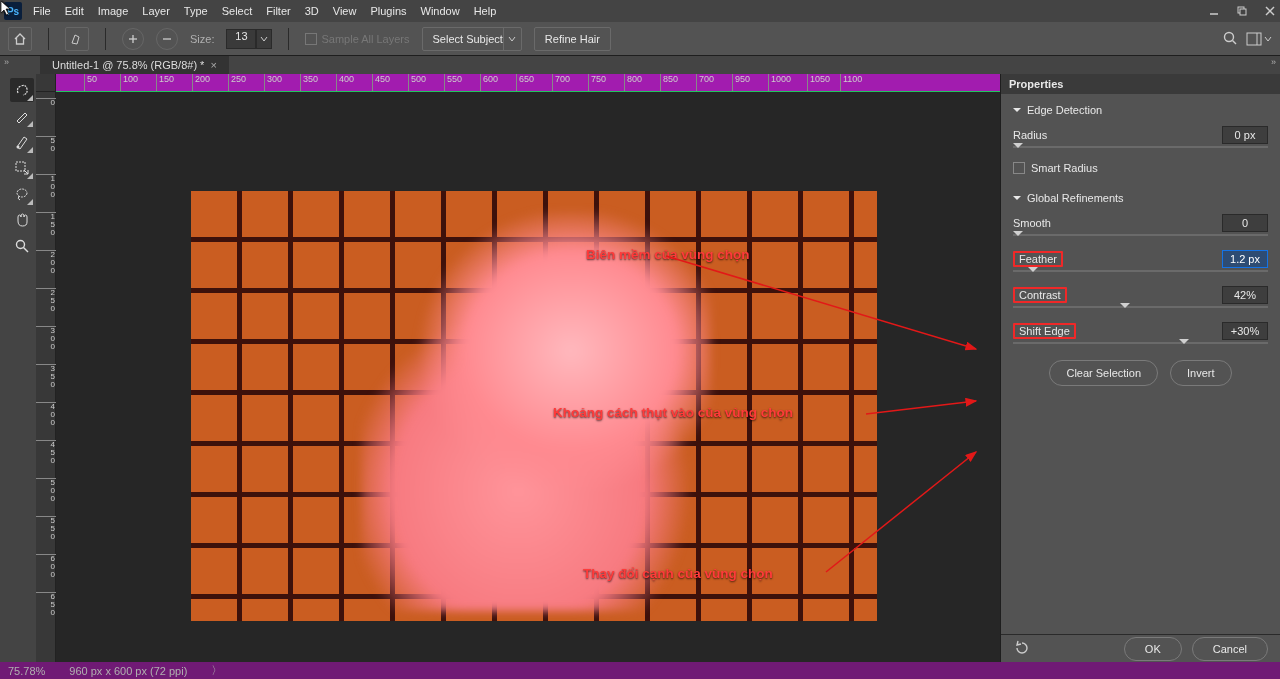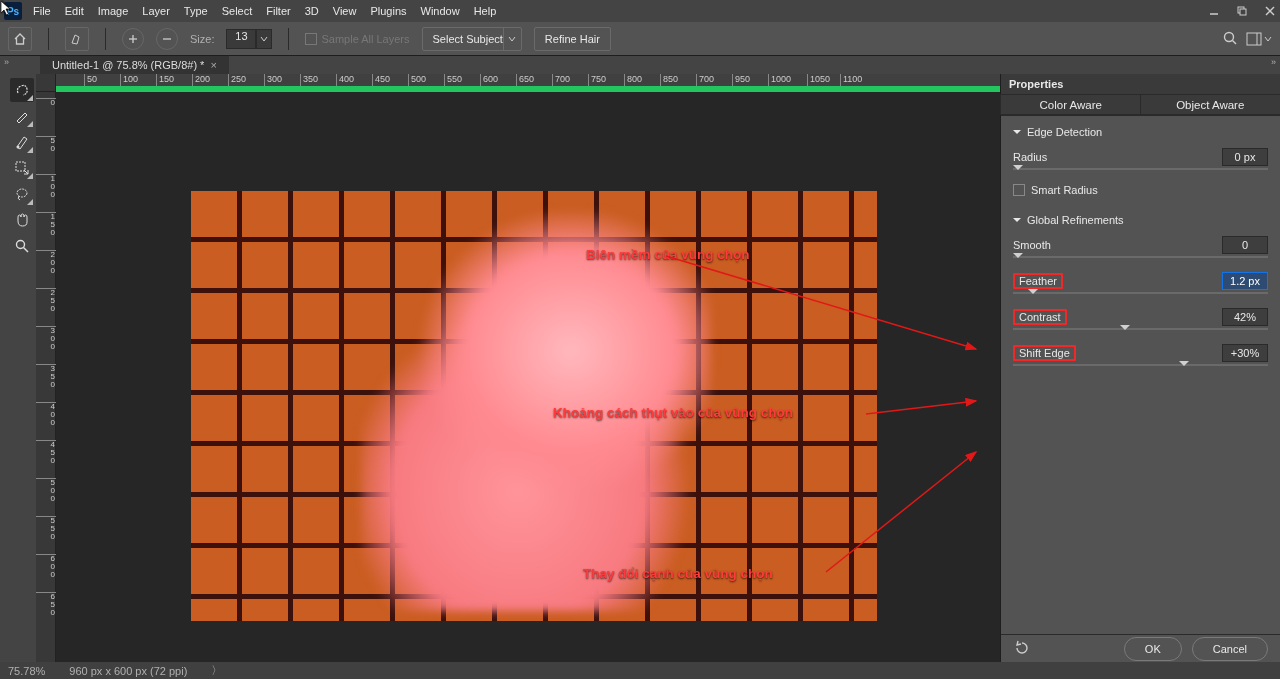--- a/index.html
+++ b/index.html
@@ -140,21 +140,21 @@
     border-right-color: #bbb; border-bottom-color: #bbb;
     width: 0; height: 0;
   }
 
   
   .canvas-area {
     flex: 1; position: relative; overflow: hidden; background: var(--canvas-bg);
   }
   .hruler {
     position: absolute; left: 20px; right: 0; top: 0; height: 18px;
-    background: #404040; border-bottom: 6px solid #22c55e;
+    background: #a21caf; border-bottom: 1px solid #22c55e;
     overflow: hidden;
   }
   .hruler .tick {
     position: absolute; top: 0; height: 18px;
     border-left: 1px solid #888;
     font-size: 9px; padding-left: 2px; color: #ccc; line-height: 10px;
   }
   .vruler {
     position: absolute; left: 0; top: 18px; bottom: 0; width: 20px;
     background: #383838; border-right: 1px solid #222;
@@ -267,21 +267,21 @@
   }
   .panel-footer .reset { margin-right: auto; color: var(--text); }
   .footer-btn {
     height: 24px; padding: 0 20px;
     border: 1px solid #7a7a7a; border-radius: 12px;
     display: flex; align-items: center; color: var(--text);
   }
 
   
   .statusbar {
-    height: 17px; background: #404040;
+    height: 17px; background: #701a75;
     display: flex; align-items: center;
     padding: 0 8px; gap: 24px; font-size: 11px; color: var(--text-dim);
   }
 
   .cursor-fake {
     position: absolute; left: 1px; top: 1px;
     width: 12px; height: 16px; z-index: 9999;
     pointer-events: none;
   }
   .cursor-fake svg { filter: drop-shadow(0 0 1px #000); }
@@ -520,24 +520,20 @@
           </marker>
         </defs>
       <line x1="630" y1="182" x2="940" y2="275" stroke="#e21818" stroke-width="1.5" marker-end="url(#ah)"></line>
       <line x1="830" y1="340" x2="940" y2="327" stroke="#e21818" stroke-width="1.5" marker-end="url(#ah)"></line>
       <line x1="790" y1="498" x2="940" y2="378" stroke="#e21818" stroke-width="1.5" marker-end="url(#ah)"></line>
     </svg>
   </div>
 
   <div class="panel">
     <div class="panel-title">Properties</div>
-    <div class="aware-tabs">
-      <div class="atab">Color Aware</div>
-      <div class="atab">Object Aware</div>
-    </div>
 
     <div class="section">
       <div class="section-head">
         <div class="chev"></div>
           <span>Edge Detection</span>
       </div>
       <div class="row">
         <span>Radius</span>
         <div class="val-box">0 px</div>
       </div>
@@ -581,20 +577,28 @@
         </div>
 
       <div class="row">
         <span class="red-box">Shift Edge</span>
         <div class="val-box">+30%</div>
       </div>
       <div class="slider-track">
           <div class="slider-thumb" style="left:65%;"></div>
         </div>
 
+      <div class="panel-btn-row">
+        <div class="panel-btn">
+            <span>Clear Selection</span>
+          </div>
+        <div class="panel-btn">
+            <span>Invert</span>
+          </div>
+      </div>
     </div>
 
 
     <div class="panel-footer">
       <div class="reset">
         <svg width="18" height="16" viewBox="0 0 18 16">
             <path d="M4 8 A5 5 0 1 0 9 3" fill="none" stroke="#ccc" stroke-width="1.4"></path>
             <path d="M5 1 L4 5 L8 4" fill="none" stroke="#ccc" stroke-width="1.4"></path>
           </svg>
       </div>

